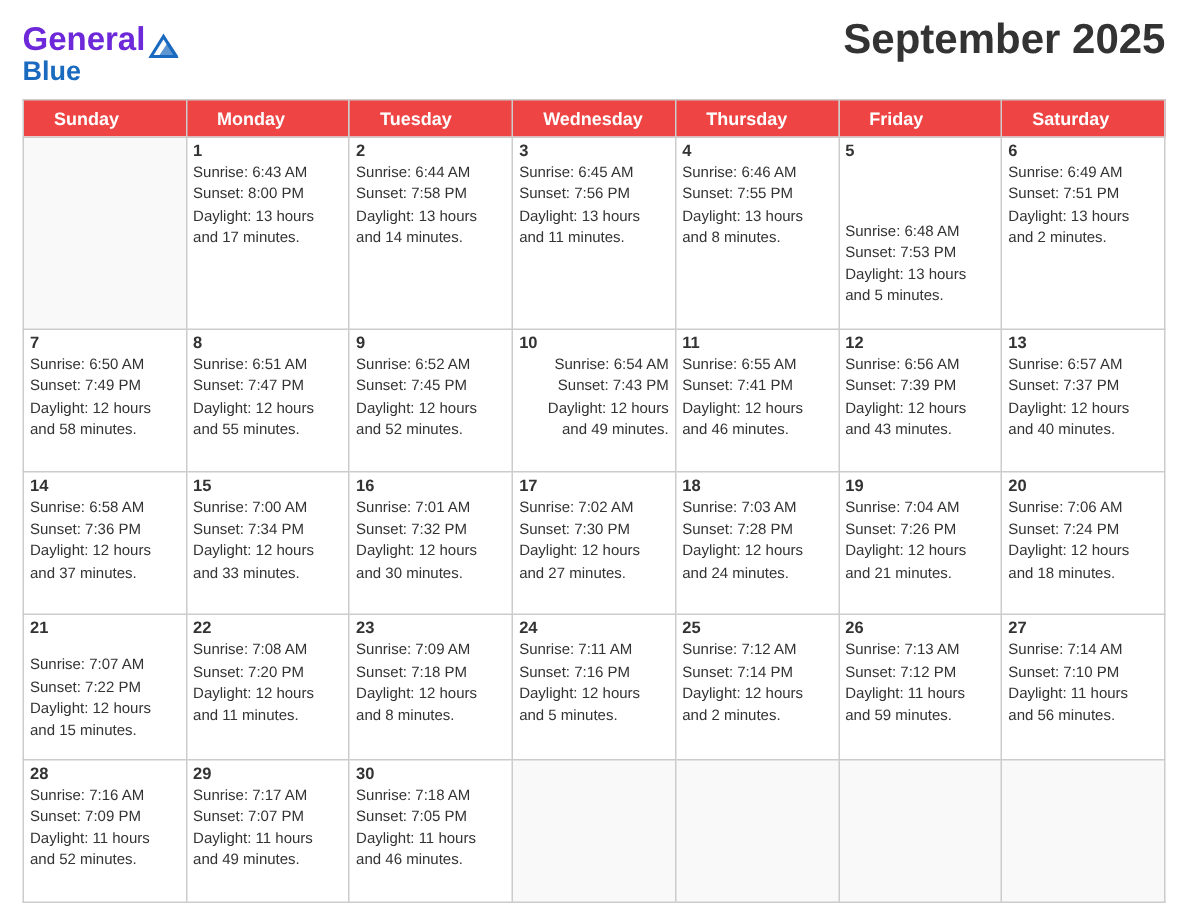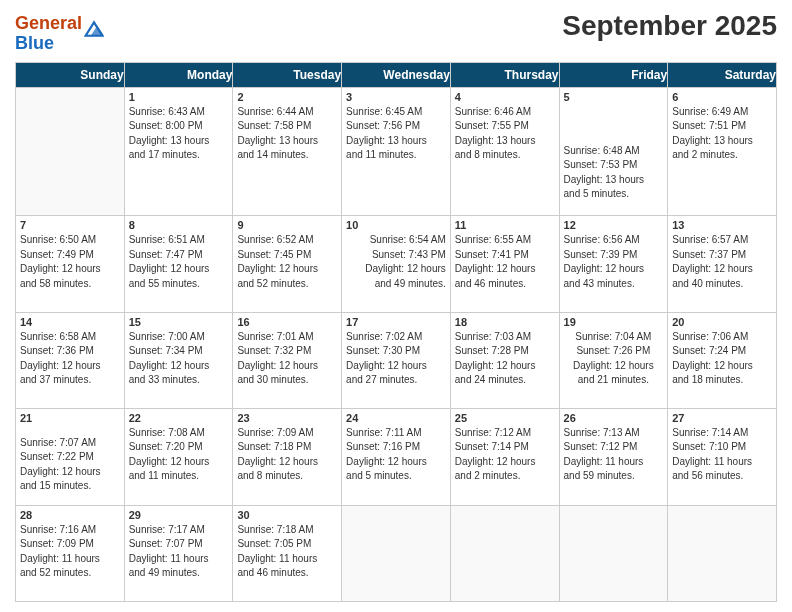--- a/index.html
+++ b/index.html
@@ -50,27 +50,27 @@
     .location {
       font-size: 14px;
       color: #555;
     }
     .calendar {
       width: 100%;
       border-collapse: collapse;
       flex: 1;
     }
     .calendar thead th {
-      background-color: #0c4a6e;
+      background-color: #ef4444;
       color: white;
       font-size: 12px;
       font-weight: bold;
-      padding: 5px 0;
+      padding: 5px 20px;
       border: 1px solid #ccc;
-      text-align: right;
+      text-align: left;
     }
     .calendar tbody td {
       border: 1px solid #ccc;
       vertical-align: top;
       padding: 3px 4px;
       font-size: 9.5px;
       color: #333;
       width: calc(100% / 7);
       height: 88px;
     }
@@ -89,21 +89,21 @@
       background: #f9f9f9;
     }
   </style>
 </head>
 <body>
 
 <div class="page">
   <div class="header">
     <div class="logo">
       <div class="logo-text">
-        <span style="font-size:18px;font-weight:bold;color:#c2410c;">General</span>
+        <span style="font-size:22px;font-weight:bold;color:#6d28d9;">General</span>
         <span style="font-size:18px;font-weight:bold;color:#1a6abf;">Blue</span>
       </div>
       <svg class="logo-icon" viewBox="0 0 24 20" xmlns="http://www.w3.org/2000/svg">
         <polygon points="2,18 12,2 22,18" fill="none" stroke="#1a6abf" stroke-width="2.5"></polygon>
         <polygon points="8,18 16,6 24,18" fill="#1a6abf" opacity="0.7"></polygon>
       </svg>
     </div>
     <div class="title-block">
       <div class="month-title">September 2025</div>
     </div>
@@ -249,21 +249,21 @@
           </td>
           <td>
             <div class="day-number">18</div>
             <div class="day-info" style="white-space: pre-line;">Sunrise: 7:03 AM
 Sunset: 7:28 PM
 Daylight: 12 hours
 and 24 minutes.</div>
           </td>
           <td>
             <div class="day-number">19</div>
-            <div class="day-info" style="white-space: pre-line; text-align: center;">Sunrise: 7:04 AM
+            <div class="day-info" style="white-space: pre-line;">Sunrise: 7:04 AM
 Sunset: 7:26 PM
 Daylight: 12 hours
 and 21 minutes.</div>
           </td>
           <td>
             <div class="day-number">20</div>
             <div class="day-info" style="white-space: pre-line;">Sunrise: 7:06 AM
 Sunset: 7:24 PM
 Daylight: 12 hours
 and 18 minutes.</div>

